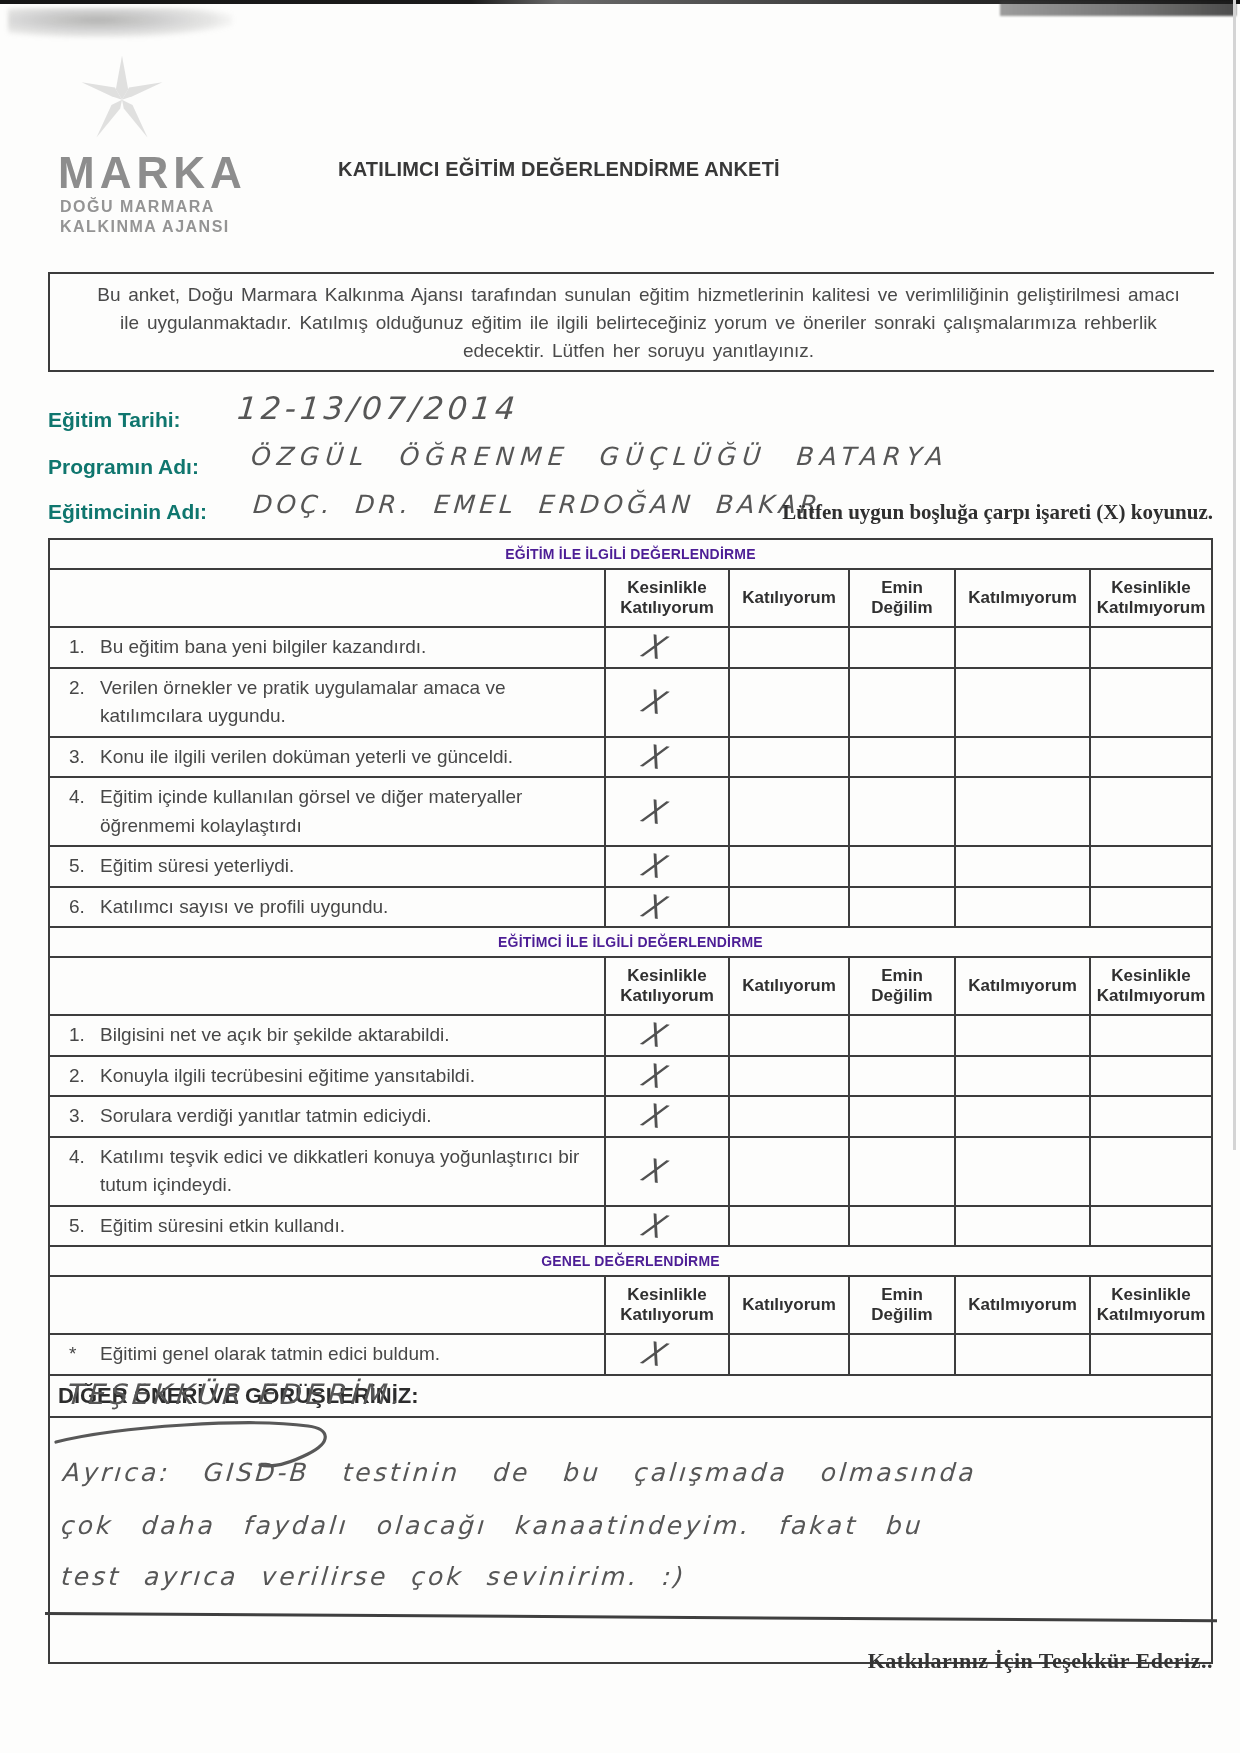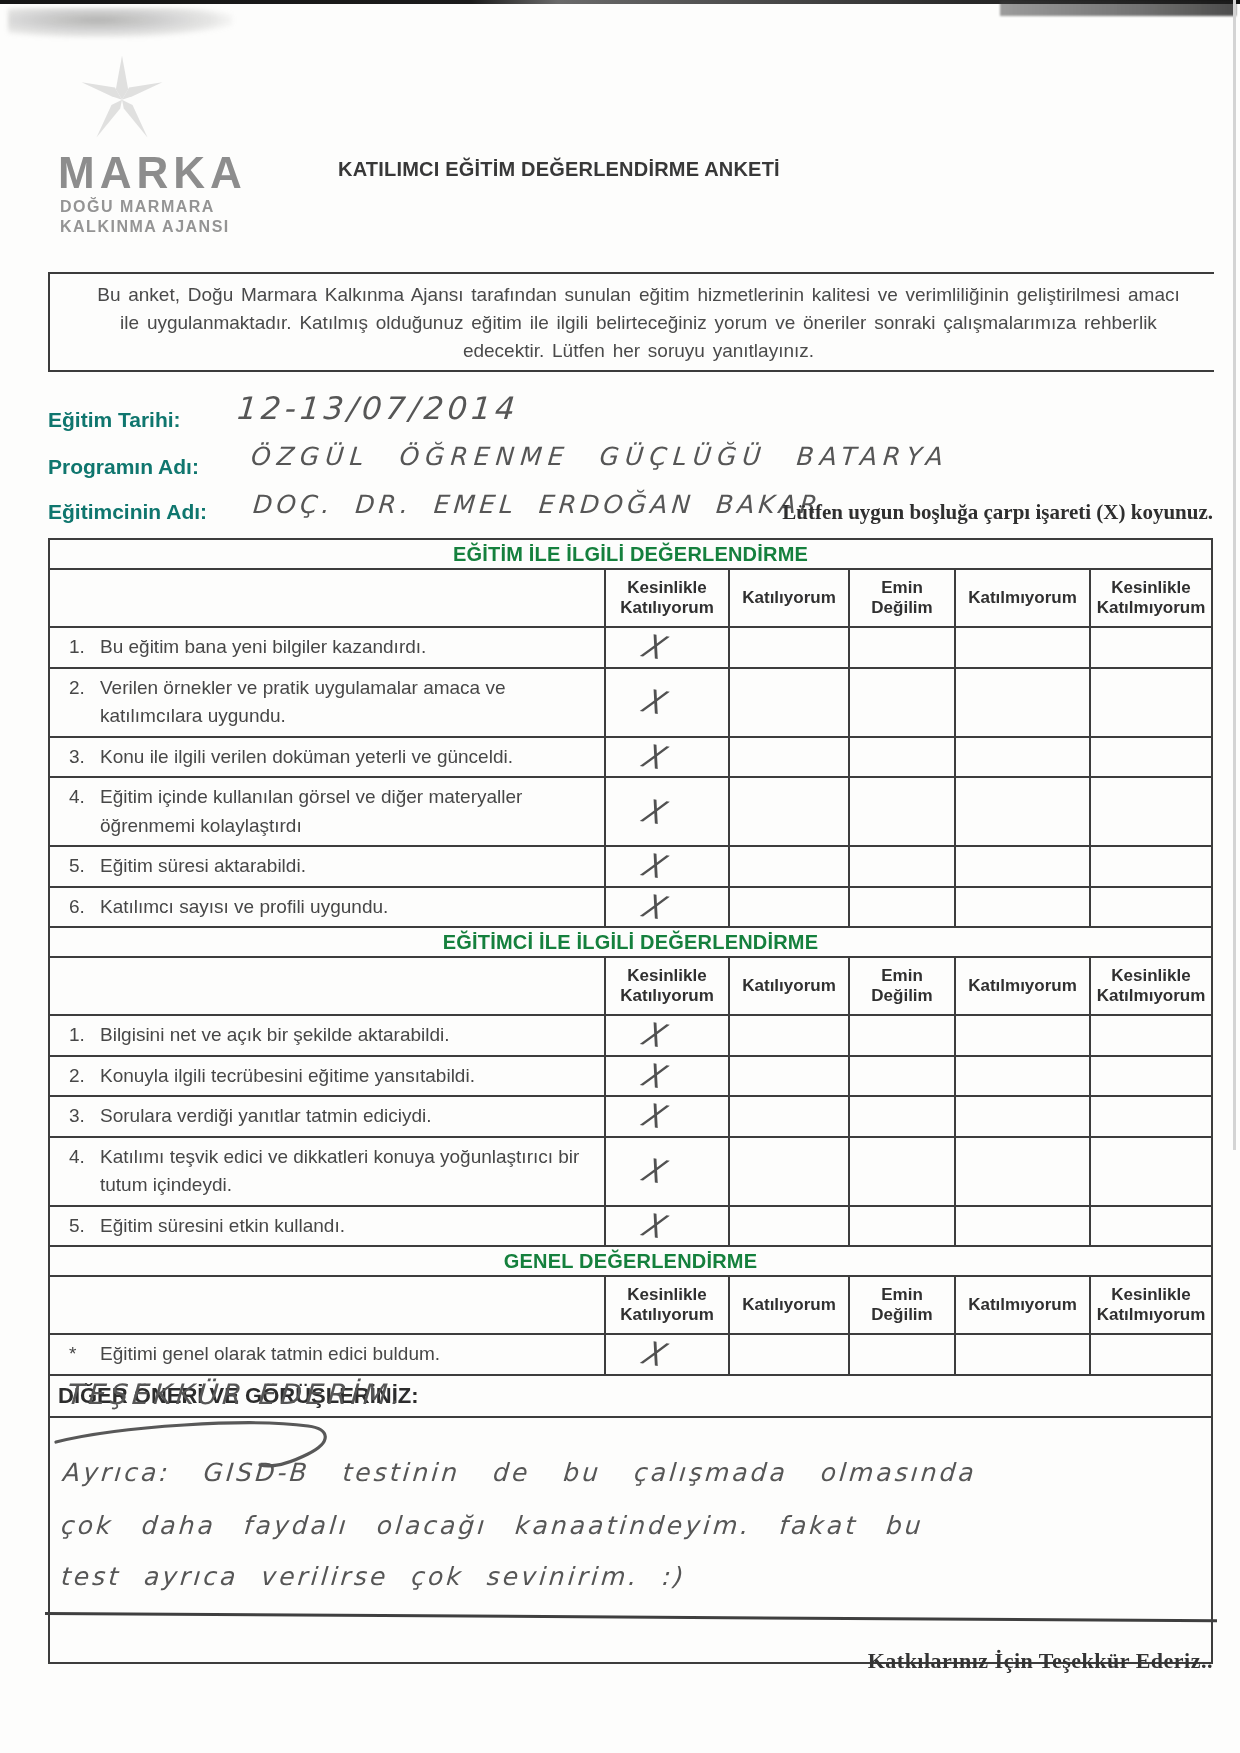--- a/index.html
+++ b/index.html
@@ -37,21 +37,21 @@
   .fv1{left:236px;top:390px;font-size:31px;letter-spacing:4px;}
   .fv2{left:250px;top:442px;font-size:25px;letter-spacing:6px;word-spacing:16px;}
   .fv3{left:252px;top:490px;font-size:25px;letter-spacing:4px;word-spacing:10px;}
   .mark-note{position:absolute;right:27px;top:500px;font-family:"Liberation Serif",serif;
     font-size:21px;font-weight:bold;color:#2f2f2f;}
   
   table.survey{position:absolute;left:48px;top:538px;width:1163px;border-collapse:collapse;table-layout:fixed;}
   table.survey th,table.survey td{border:2px solid #3d3d3d;box-sizing:border-box;}
   tr.band{height:30px;}
   th.band-title{border-top:4px double #3d3d3d;border-bottom:4px double #3d3d3d;
-    font-size:20px;font-weight:bold;color:#15803d;text-align:center;letter-spacing:.2px;}
+    font-size:14px;font-weight:bold;color:#4c1d95;text-align:center;letter-spacing:.2px;}
   tr.cols{height:58px;}
   th.colhead{border-bottom:4px double #3d3d3d;font-size:17px;font-weight:bold;color:#303030;
     line-height:1.2;padding:3px 2px;text-align:center;}
   th.qhead{border-bottom:4px double #3d3d3d;}
   tr.qrow{height:38px;}
   td.qcell{font-size:19px;color:#474747;padding:5px 2px;vertical-align:middle;}
   .q-num{display:inline-block;width:48px;padding-left:17px;box-sizing:border-box;vertical-align:top;line-height:1.5;}
   .q-text{display:inline-block;width:488px;vertical-align:top;line-height:1.5;}
   td.acell{vertical-align:middle;}
   .xmark{display:inline-block;margin-left:38px;font-family:"DejaVu Sans",sans-serif;
@@ -156,21 +156,21 @@
         </tr>
         <tr class="qrow">
           <td class="qcell"><span class="q-num">4.</span><span class="q-text">Eğitim içinde kullanılan görsel ve diğer materyaller öğrenmemi kolaylaştırdı</span></td>
           <td class="acell"><span class="xmark">X</span></td>
           <td class="acell"></td>
           <td class="acell"></td>
           <td class="acell"></td>
           <td class="acell"></td>
         </tr>
         <tr class="qrow">
-          <td class="qcell"><span class="q-num">5.</span><span class="q-text">Eğitim süresi aktarabildi.</span></td>
+          <td class="qcell"><span class="q-num">5.</span><span class="q-text">Eğitim süresi yeterliydi.</span></td>
           <td class="acell"><span class="xmark">X</span></td>
           <td class="acell"></td>
           <td class="acell"></td>
           <td class="acell"></td>
           <td class="acell"></td>
         </tr>
         <tr class="qrow">
           <td class="qcell"><span class="q-num">6.</span><span class="q-text">Katılımcı sayısı ve profili uygundu.</span></td>
           <td class="acell"><span class="xmark">X</span></td>
           <td class="acell"></td>

